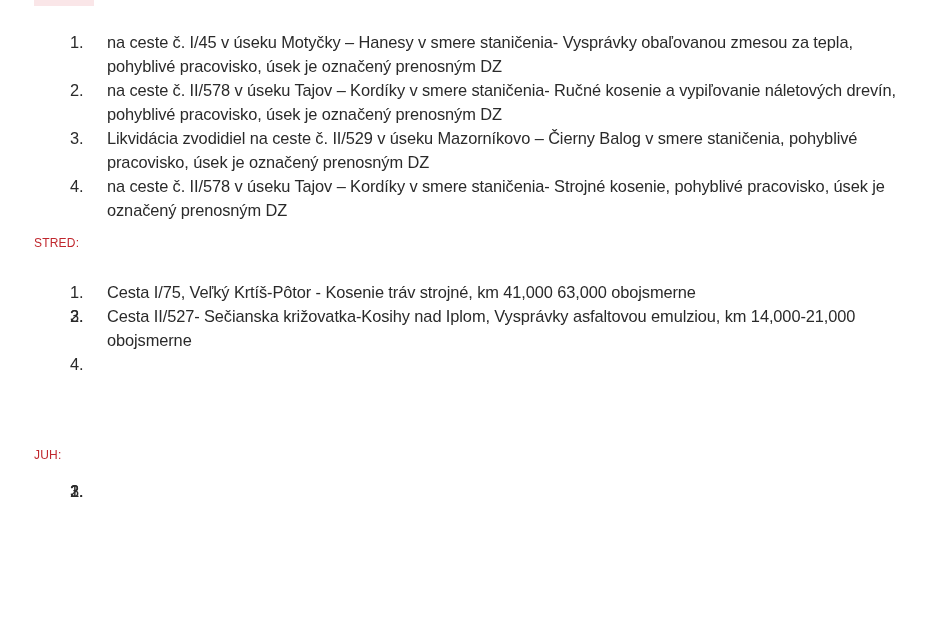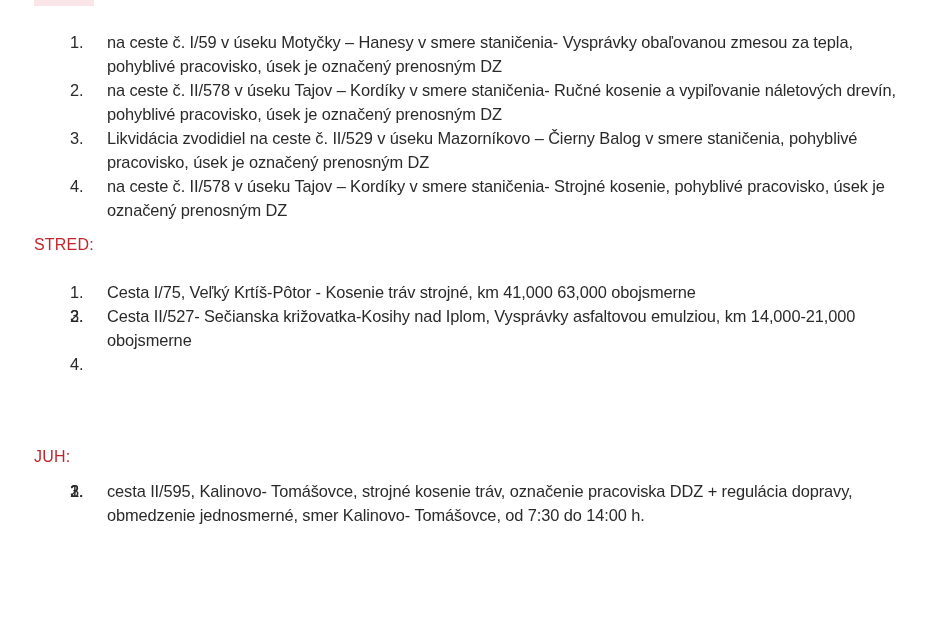--- a/index.html
+++ b/index.html
@@ -6,21 +6,21 @@
   body {
     width: 950px; height: 634px; overflow: hidden;
     background: #ffffff;
     font-family: "Liberation Sans", "DejaVu Sans", sans-serif;
     color: #2a2a2a;
     position: relative;
   }
   .doc { position: absolute; left: 0; top: 0; width: 950px; height: 634px; }
   .section-label {
     position: absolute; left: 34px;
-    font-size: 16px; color: #c0272d; letter-spacing: 0.2px;
+    font-size: 12px; color: #c0272d; letter-spacing: 0.2px;
   }
   ol.items {
     position: absolute; left: 0; margin: 0; padding: 0; list-style: none;
     width: 950px;
   }
   ol.items li {
     position: relative;
     padding-left: 107px;
     padding-right: 30px;
     font-size: 16.4px;
@@ -37,21 +37,21 @@
 </style>
 </head>
 <body>
 
 <div class="doc">
   <div class="top-fade"></div>
 
   <ol class="items" style="top:30px">
     <li>
       <span class="num">1.</span>
-      <span>na ceste č. I/59 v úseku Motyčky – Hanesy v smere staničenia- Vysprávky obaľovanou zmesou za tepla, pohyblivé pracovisko, úsek je označený prenosným DZ</span>
+      <span>na ceste č. I/45 v úseku Motyčky – Hanesy v smere staničenia- Vysprávky obaľovanou zmesou za tepla, pohyblivé pracovisko, úsek je označený prenosným DZ</span>
     </li>
     <li>
       <span class="num">2.</span>
       <span>na ceste č. II/578 v úseku Tajov – Kordíky v smere staničenia- Ručné kosenie a vypiľovanie náletových drevín, pohyblivé pracovisko, úsek je označený prenosným DZ</span>
     </li>
     <li>
       <span class="num">3.</span>
       <span>Likvidácia zvodidiel na ceste č. II/529 v úseku Mazorníkovo – Čierny Balog v smere staničenia, pohyblivé pracovisko, úsek je označený prenosným DZ</span>
     </li>
     <li>
@@ -81,16 +81,15 @@
   <div class="section-label" style="top:448px">JUH:</div>
   <ol class="items" style="top:479px">
     <li>
       <span class="num">1.</span>
     </li>
     <li>
       <span class="num">2.</span>
     </li>
     <li>
       <span class="num">3.</span>
-      <span>cesta II/595, Kalinovo- Tomášovce, strojné kosenie tráv, označenie pracoviska DDZ + regulácia dopravy, obmedzenie jednosmerné, smer Kalinovo- Tomášovce, od 7:30 do 14:00 h.</span>
     </li>
   </ol>
 </div>
 
 </body></html>

